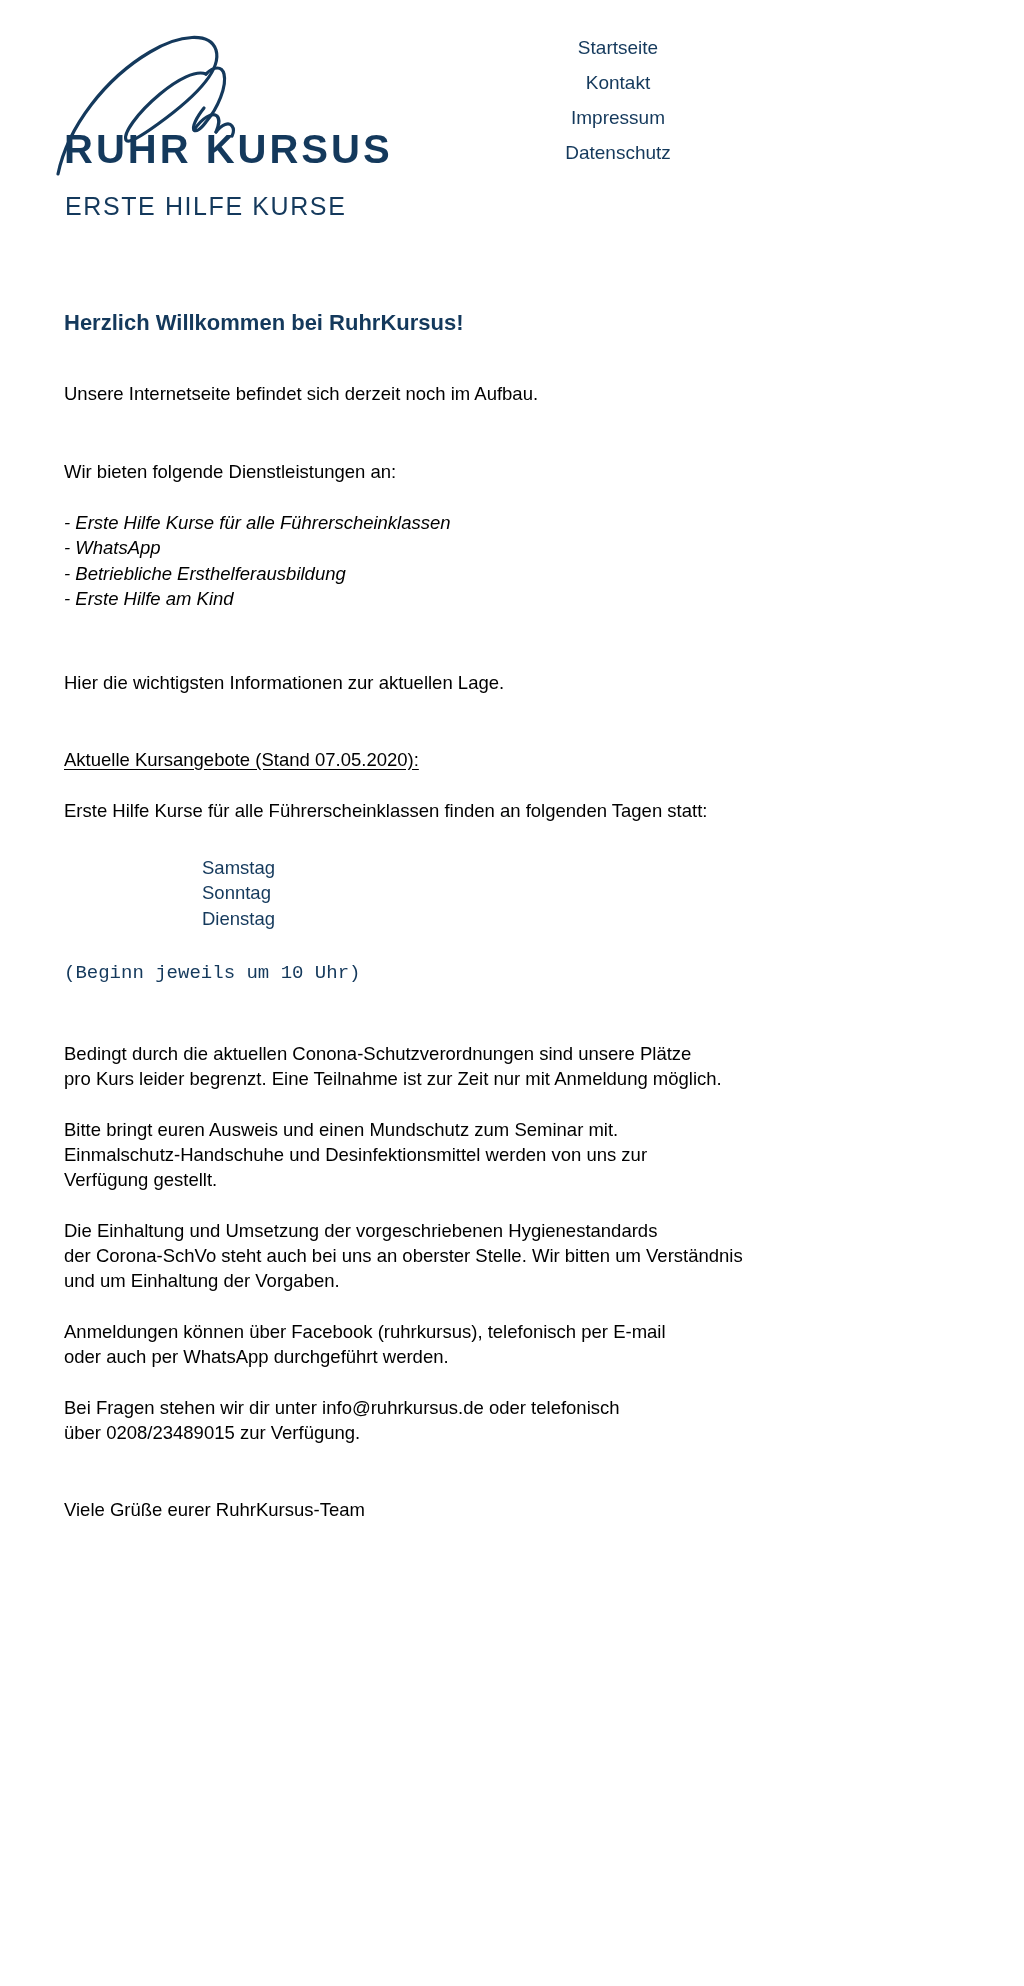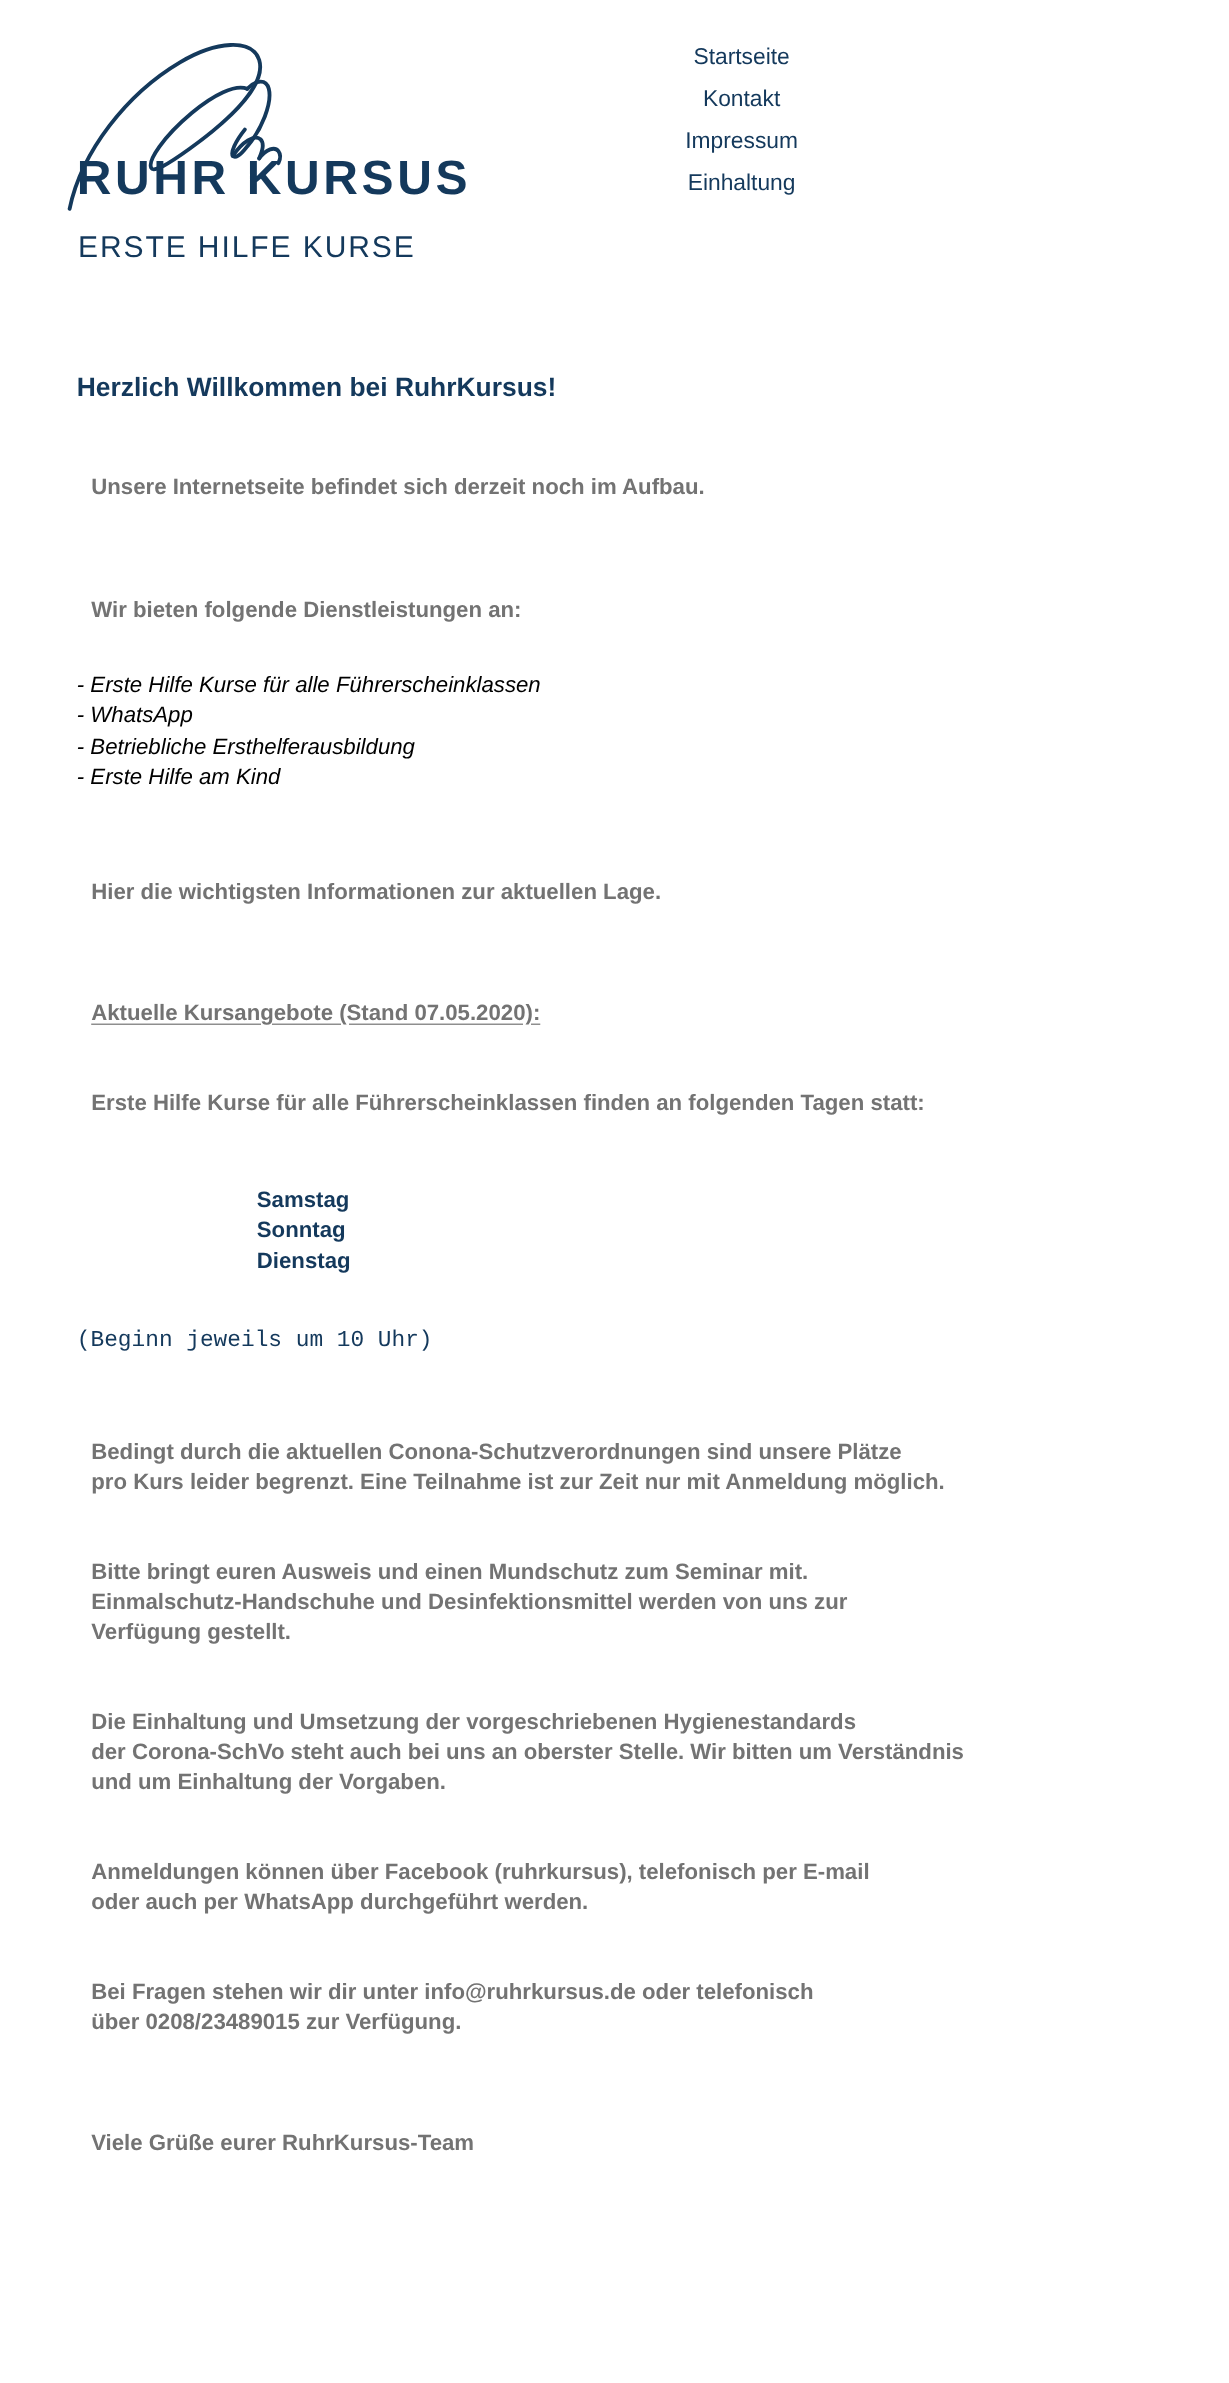--- a/index.html
+++ b/index.html
@@ -101,23 +101,22 @@
   h1.headline {
     font-size: 22px;
     font-weight: 700;
     margin: 0 0 10px 0;
     line-height: 1.4;
     color: #14395c;
   }
   p.para {
     font-size: 18.5px;
     line-height: 25px;
-    margin: 12px;
-    color: #737373;
-    font-weight: bold;
+    margin: 0;
+    color: #000000;
   }
   .gap-26 { height: 26px; }
   .gap-32 { height: 32px; }
   .gap-53 { height: 53px; }
   .gap-58 { height: 58px; }
 
   ul.services {
     list-style: none;
     margin: 0;
     padding: 0;
@@ -130,23 +129,22 @@
   }
 
   .underlined {
     display: inline-block;
     text-decoration: underline;
     text-underline-offset: 3px;
   }
 
   ul.days {
     list-style: none;
-    margin: 12px;
+    margin: 0;
     padding: 0 0 0 138px;
-    font-weight: bold;
   }
   ul.days li {
     font-size: 18.5px;
     line-height: 25.5px;
     color: #14395c;
   }
 
   .small-note {
     font-size: 19px;
     line-height: 20px;
@@ -179,21 +177,21 @@
         </svg>
       </div>
       <div class="brand-name">RUHR KURSUS</div>
       <div class="brand-sub">ERSTE HILFE KURSE</div>
     </div>
 
     <nav class="nav">
       <a class="nav-item" href="#">Startseite</a>
       <a class="nav-item" href="#">Kontakt</a>
       <a class="nav-item" href="#">Impressum</a>
-      <a class="nav-item" href="#">Einhaltung</a>
+      <a class="nav-item" href="#">Datenschutz</a>
     </nav>
   </div>
 
   <main class="content">
 
     <h1 class="headline">Herzlich Willkommen bei RuhrKursus!</h1>
 
     <div class="gap-32"></div>
 
     <p class="para">Unsere Internetseite befindet sich derzeit noch im Aufbau.</p>

